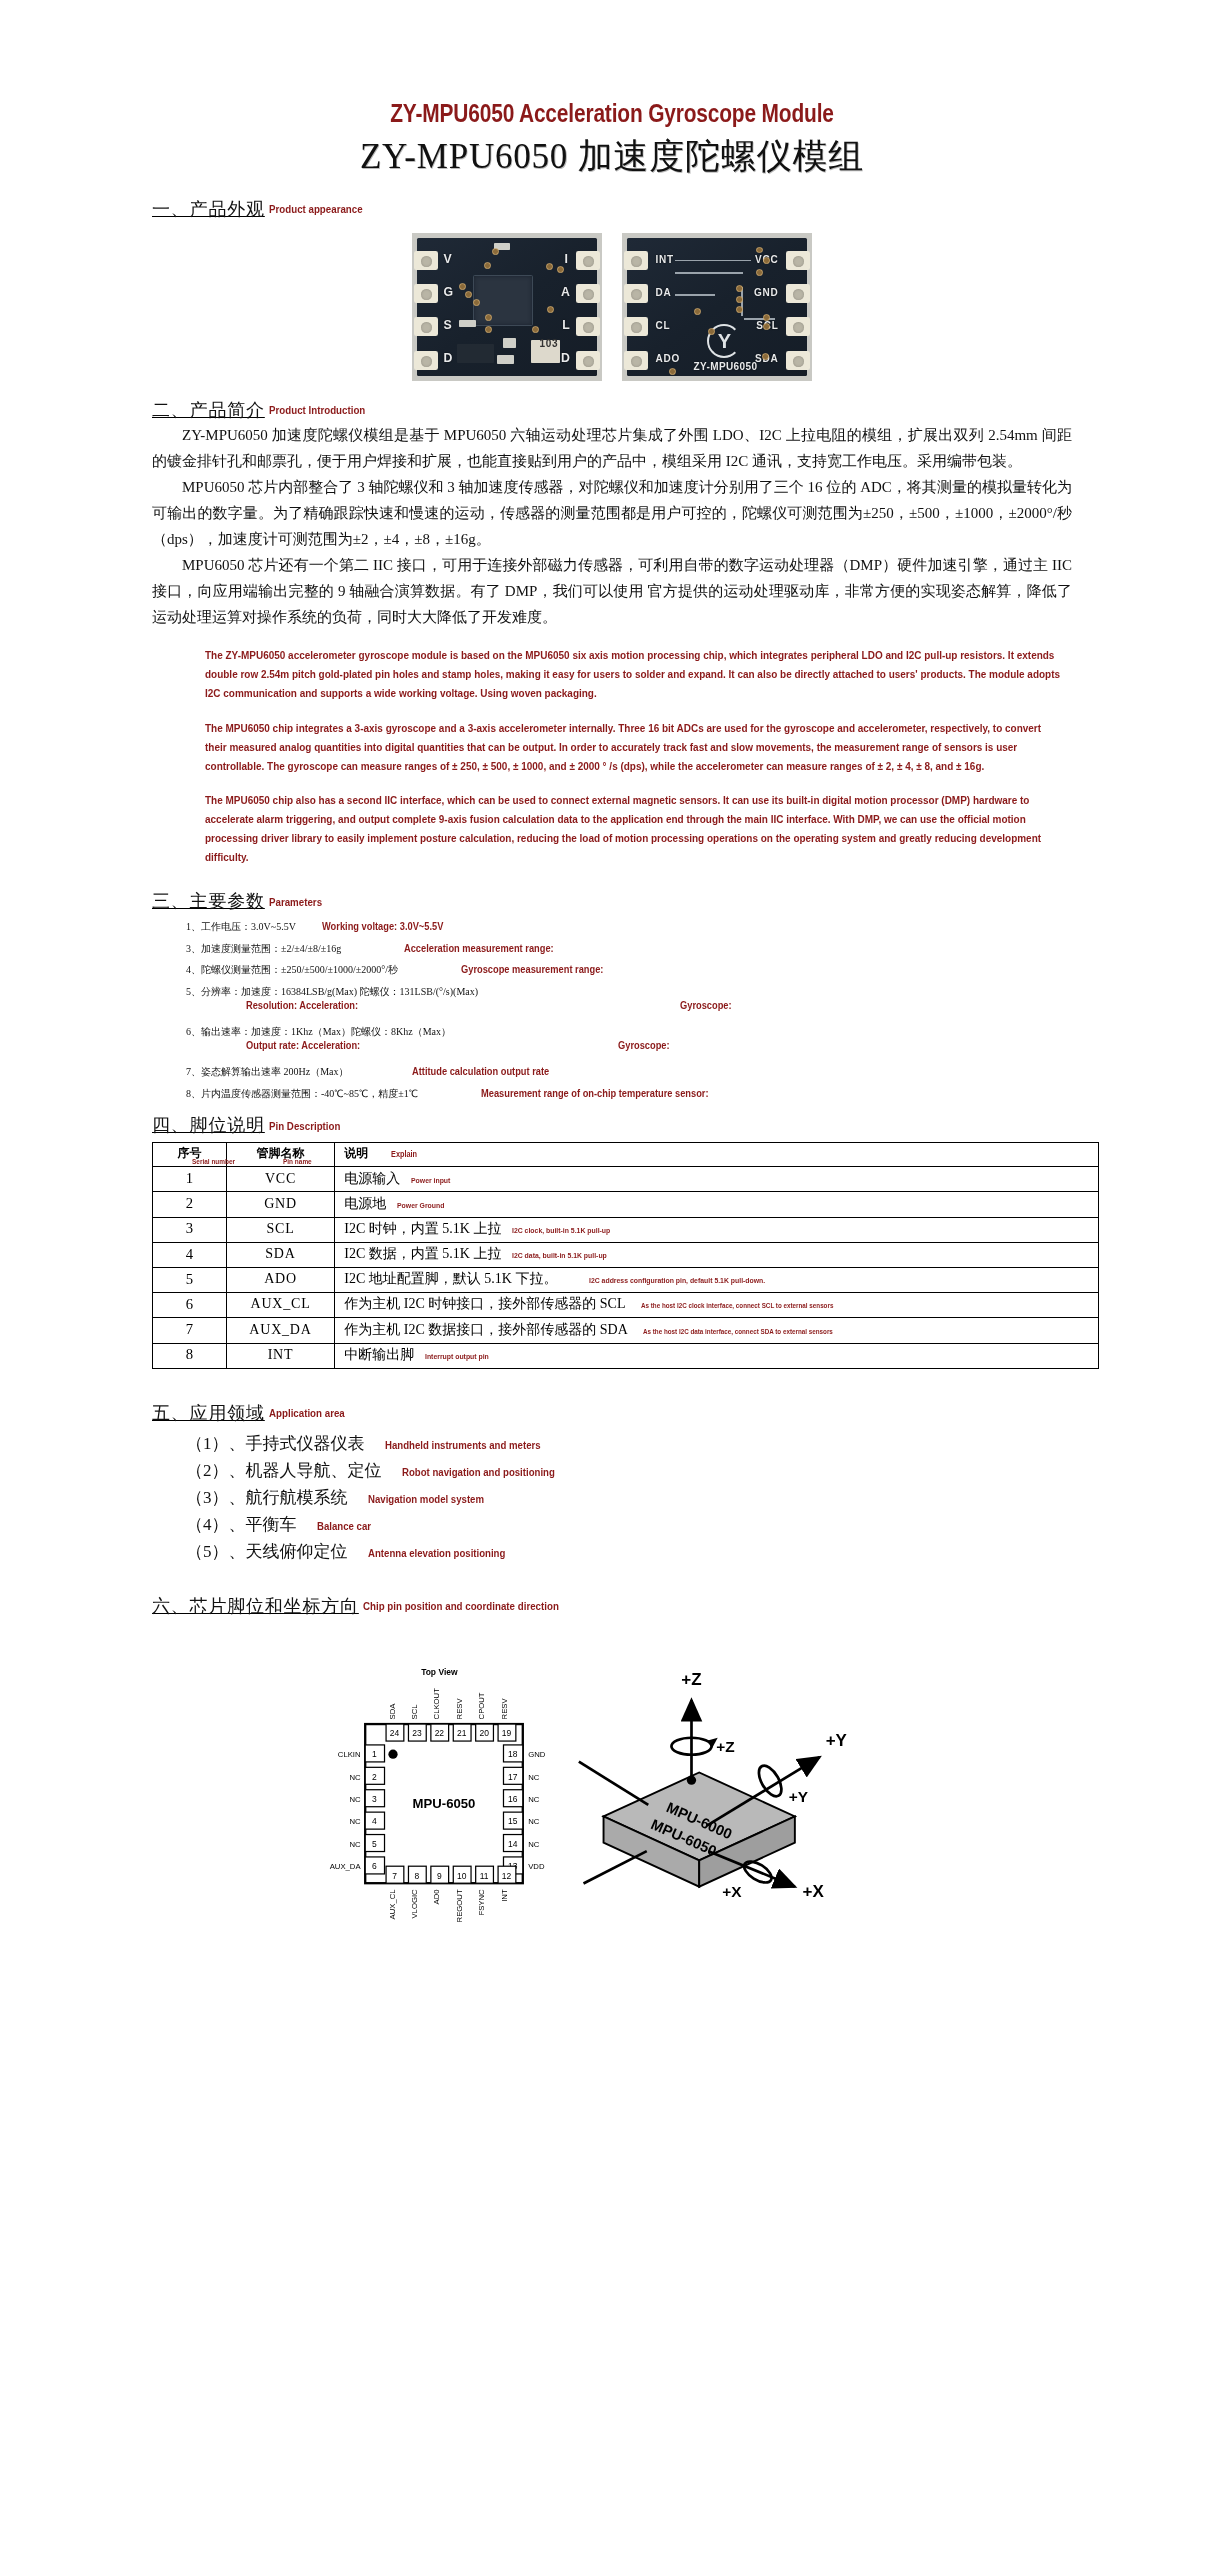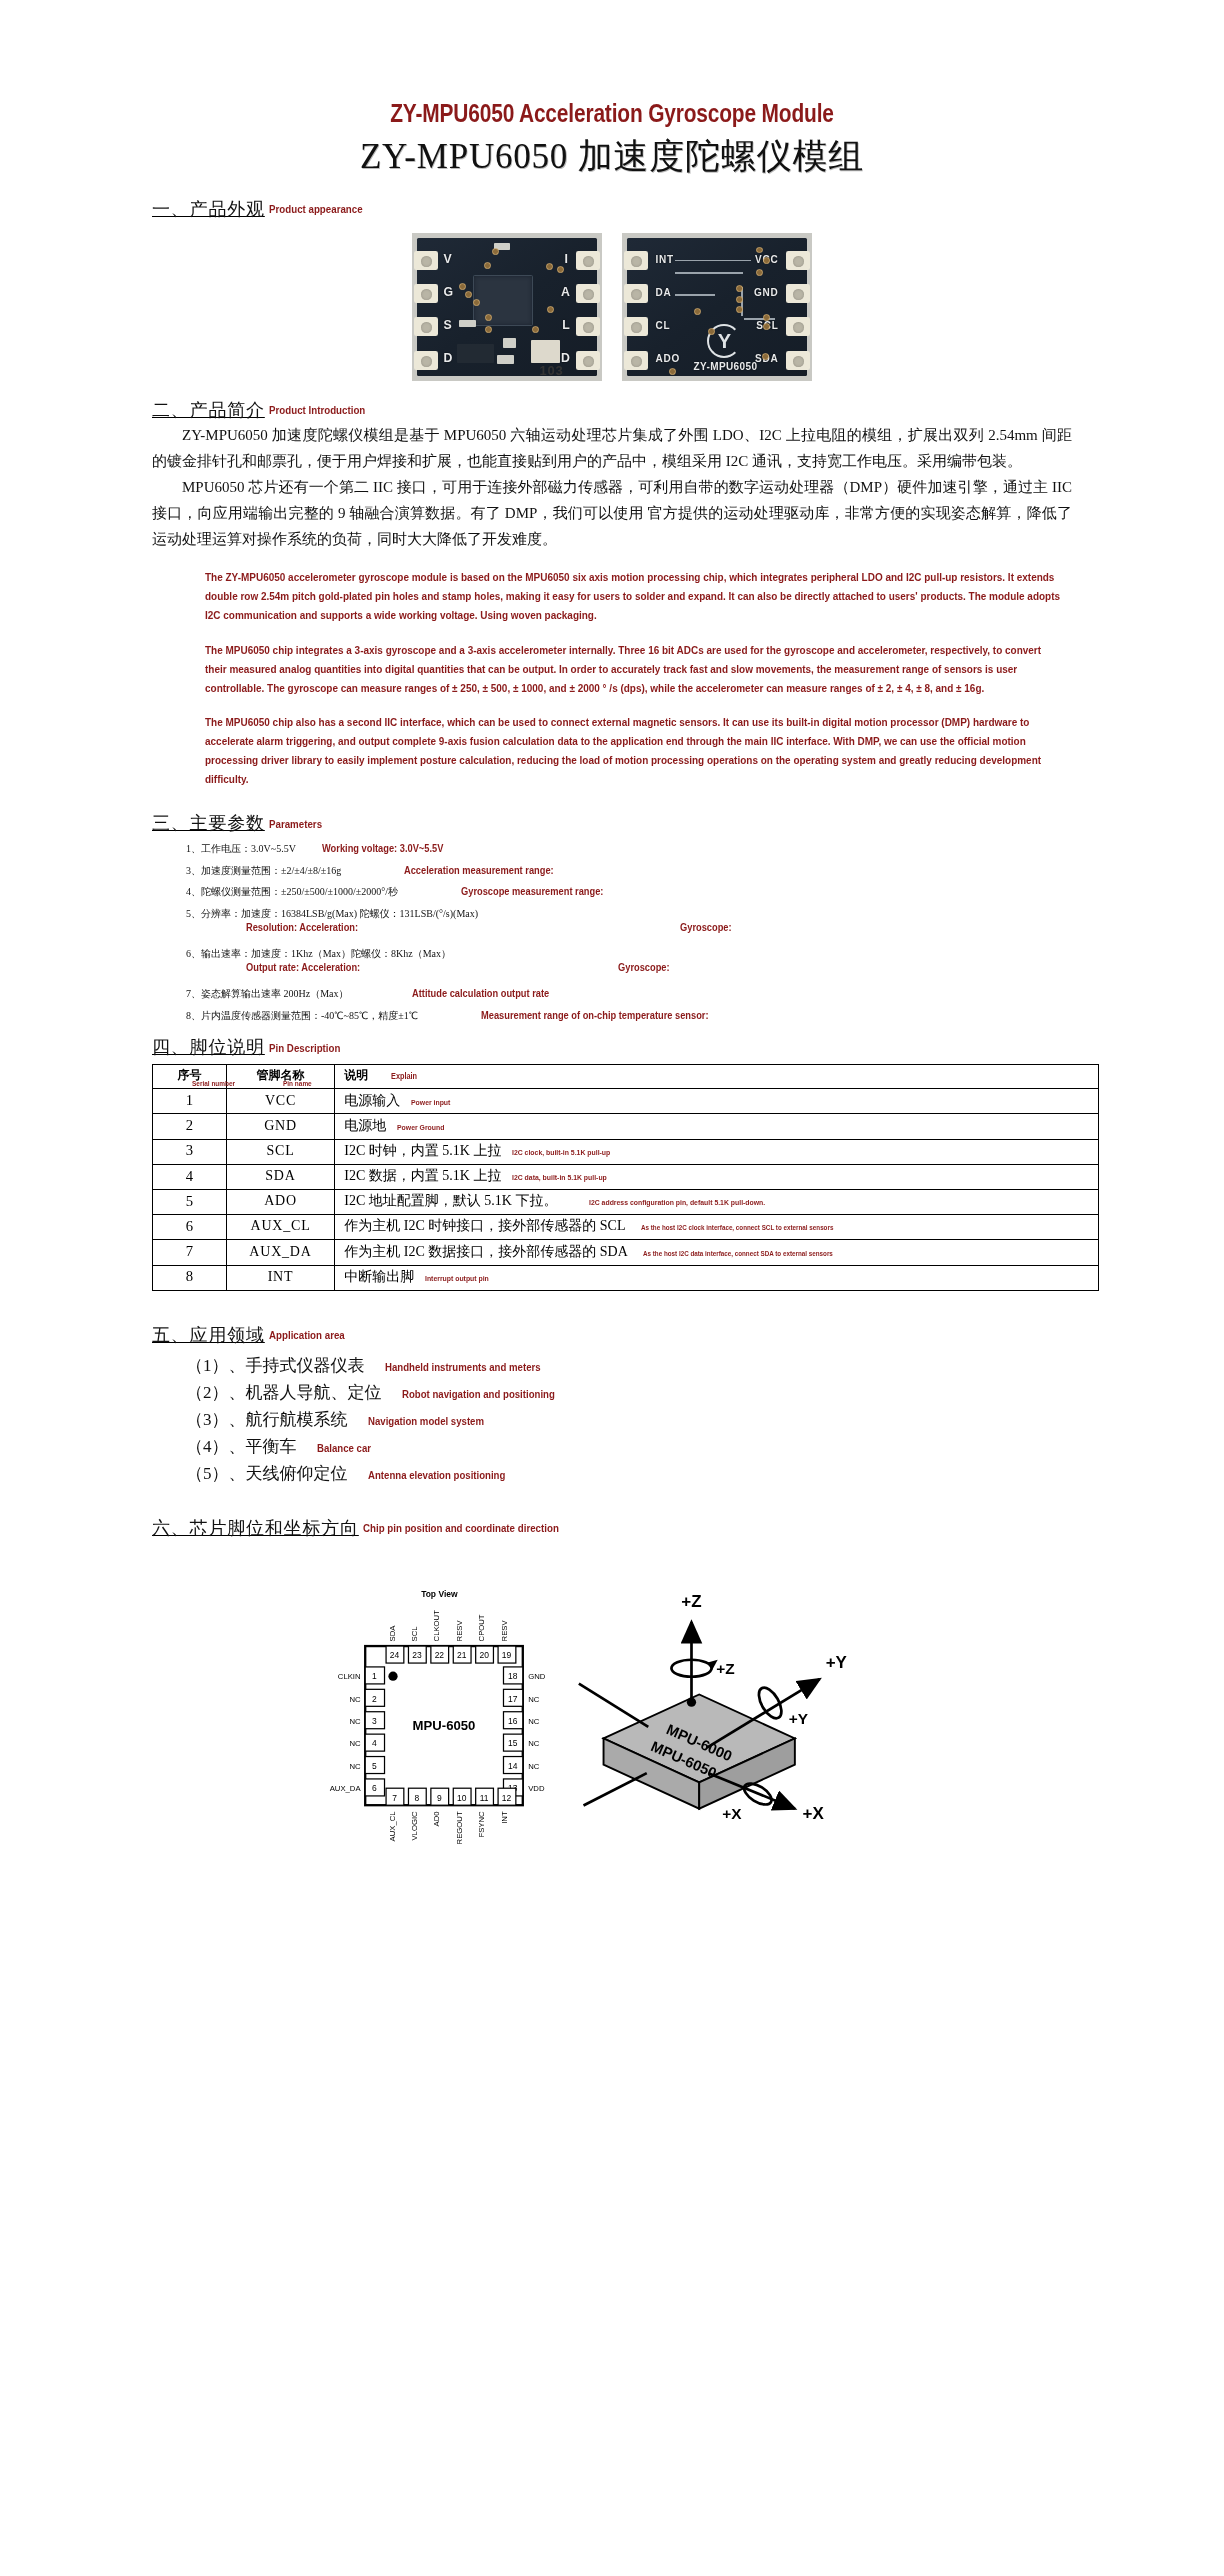--- a/index.html
+++ b/index.html
@@ -231,21 +231,21 @@
         <span class="silk" style="right:26px;top:113px">D</span>
 
         <div class="chipblk"></div>
         <div class="smd" style="left:77px;top:4.6px;width:15.4px;height:7px"></div>
         <div class="smd" style="left:42px;top:82px;width:17px;height:7px"></div>
         <div class="smd" style="left:48px;top:106px;width:7.7px;height:9.3px"></div>
         <div class="smd" style="left:86px;top:100px;width:12.3px;height:10px"></div>
         <div class="smd" style="left:80px;top:117px;width:17px;height:8.5px"></div>
         <div class="smd" style="left:114px;top:102px;width:29px;height:23px;background:#ddd9cc"></div>
         <div class="smd" style="left:40px;top:106px;width:37px;height:18.5px;background:#222a33"></div>
-        <span class="silk sm" style="left:122px;top:125px;font-size:13px;color:#333;text-shadow:none">103</span>
+        <span class="silk sm" style="left:122px;top:100px;font-size:10px;color:#333;text-shadow:none">103</span>
         <div class="via" style="left:76px;top:10.8px"></div>
         <div class="via" style="left:68px;top:25px"></div>
         <div class="via" style="left:43px;top:46px"></div>
         <div class="via" style="left:49px;top:54px"></div>
         <div class="via" style="left:57px;top:62px"></div>
         <div class="via" style="left:130px;top:26px"></div>
         <div class="via" style="left:141px;top:29px"></div>
         <div class="via" style="left:131px;top:69px"></div>
         <div class="via" style="left:116px;top:89px"></div>
         <div class="via" style="left:69px;top:77px"></div>
@@ -296,20 +296,21 @@
         <div class="via" style="left:43px;top:131px"></div>
       </div>
     </div>
   </div>
 
   <div class="sec">
     <span class="cn">二、产品简介</span><span class="en">Product Introduction</span>
   </div>
 
   <div class="p-cn">ZY-MPU6050 加速度陀螺仪模组是基于 MPU6050 六轴运动处理芯片集成了外围 LDO、I2C 上拉电阻的模组，扩展出双列 2.54mm 间距的镀金排针孔和邮票孔，便于用户焊接和扩展，也能直接贴到用户的产品中，模组采用 I2C 通讯，支持宽工作电压。采用编带包装。</div>
+  <div class="p-cn">MPU6050 芯片内部整合了 3 轴陀螺仪和 3 轴加速度传感器，对陀螺仪和加速度计分别用了三个 16 位的 ADC，将其测量的模拟量转化为可输出的数字量。为了精确跟踪快速和慢速的运动，传感器的测量范围都是用户可控的，陀螺仪可测范围为±250，±500，±1000，±2000°/秒（dps），加速度计可测范围为±2，±4，±8，±16g。</div>
   <div class="p-cn">MPU6050 芯片还有一个第二 IIC 接口，可用于连接外部磁力传感器，可利用自带的数字运动处理器（DMP）硬件加速引擎，通过主 IIC 接口，向应用端输出完整的 9 轴融合演算数据。有了 DMP，我们可以使用 官方提供的运动处理驱动库，非常方便的实现姿态解算，降低了运动处理运算对操作系统的负荷，同时大大降低了开发难度。</div>
 
   <div class="gap20"></div>
   <div class="p-en">The ZY-MPU6050 accelerometer gyroscope module is based on the MPU6050 six axis motion processing chip, which integrates peripheral LDO and I2C pull-up resistors. It extends double row 2.54m pitch gold-plated pin holes and stamp holes, making it easy for users to solder and expand. It can also be directly attached to users' products. The module adopts I2C communication and supports a wide working voltage. Using woven packaging.</div>
   <div class="gap20"></div>
   <div class="p-en">The MPU6050 chip integrates a 3-axis gyroscope and a 3-axis accelerometer internally. Three 16 bit ADCs are used for the gyroscope and accelerometer, respectively, to convert their measured analog quantities into digital quantities that can be output. In order to accurately track fast and slow movements, the measurement range of sensors is user controllable. The gyroscope can measure ranges of ± 250, ± 500, ± 1000, and ± 2000 ° /s (dps), while the accelerometer can measure ranges of ± 2, ± 4, ± 8, and ± 16g.</div>
   <div class="gap20"></div>
   <div class="p-en">The MPU6050 chip also has a second IIC interface, which can be used to connect external magnetic sensors. It can use its built-in digital motion processor (DMP) hardware to accelerate alarm triggering, and output complete 9-axis fusion calculation data to the application end through the main IIC interface. With DMP, we can use the official motion processing driver library to easily implement posture calculation, reducing the load of motion processing operations on the operating system and greatly reducing development difficulty.</div>
 
   <div class="sec" style="padding-top:23px">

